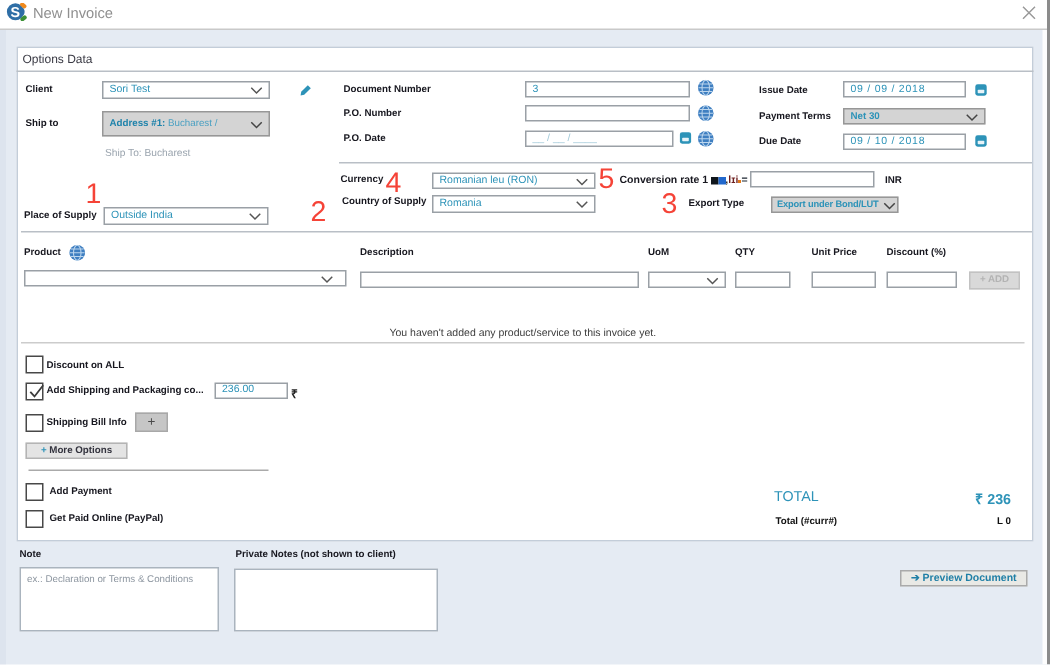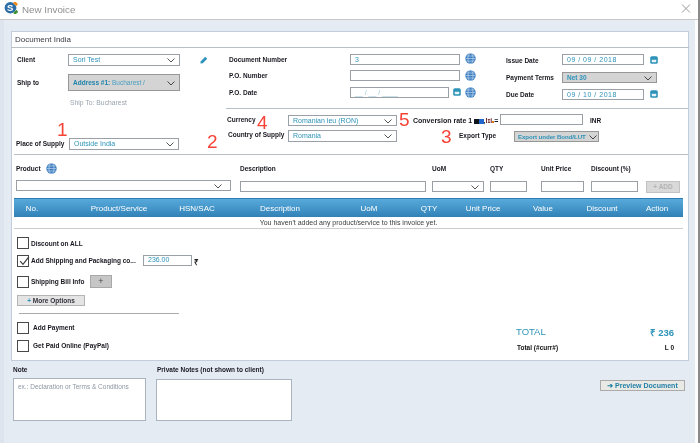--- a/index.html
+++ b/index.html
@@ -28,21 +28,21 @@
 <svg class="abs" style="left:681px;top:4px" width="10" height="9" viewBox="0 0 10 9">
  <path d="M1 0.5 L9 8.5 M9 0.5 L1 8.5" stroke="#9a9a9a" stroke-width="1" fill="none"></path>
 </svg>
 
 <div class="abs" style="left:695px;top:20px;width:4px;height:423px;background:#fdfdfd"></div>
 <div class="abs" style="left:698px;top:0;width:2px;height:443px;background:#8b8b8b"></div>
 
 <div class="abs" style="left:0;top:20px;width:4px;height:423px;background:#dde4ee"></div>
 
 <div class="abs" style="left:11px;top:31px;width:678px;height:330px;background:#fff;border:1px solid #c3cdd9;box-sizing:border-box"></div>
-<div class="abs" style="left:15px;top:35px;font-size:8px;color:#3a3a44">Document India</div>
+<div class="abs" style="left:15px;top:35px;font-size:8px;color:#3a3a44">Options Data</div>
 <div class="hl" style="left:11px;top:47px;width:678px"></div>
 
 <div class="lbl" style="left:17px;top:56px">Client</div>
 <div class="inp" style="left:68px;top:54px;width:112px;height:12px;line-height:10px">
       <span>Sori Test</span>
  <svg class="chev" style="top:3px" width="8" height="5" viewBox="0 0 8 5">
         <path d="M0.5 0.5 L4 4 L7.5 0.5" stroke="#555" fill="none"></path>
       </svg>
     </div>
 <div class="lbl" style="left:17px;top:79px">Ship to</div>
@@ -189,32 +189,20 @@
       <span></span>
     </div>
 <div class="inp" style="left:541px;top:181px;width:43px;height:11px">
       <span></span>
     </div>
 <div class="inp" style="left:591px;top:181px;width:47px;height:11px">
       <span></span>
     </div>
 <div class="abs" style="left:646px;top:181px;width:34px;height:12px;background:#d9d9d9;border:1px solid #c2c2c2;box-sizing:border-box;font-size:6.5px;color:#b3b3b3;text-align:center;line-height:10px;font-weight:bold">+ ADD</div>
 
-<div class="abs" style="left:14px;top:198px;width:669px;height:19px;background:linear-gradient(#58aadb,#2f7fb5);border-top:1px solid #2d7cb2">
- <div class="th" style="left:18px">No.</div>
- <div class="th" style="left:105px">Product/Service</div>
- <div class="th" style="left:183px">HSN/SAC</div>
- <div class="th" style="left:266px">Description</div>
- <div class="th" style="left:355px">UoM</div>
- <div class="th" style="left:415px">QTY</div>
- <div class="th" style="left:469px">Unit Price</div>
- <div class="th" style="left:529px">Value</div>
- <div class="th" style="left:588px">Discount</div>
- <div class="th" style="left:643px">Action</div>
-</div>
 <div class="abs" style="left:14px;top:217px;width:669px;height:11px;background:#fff;border-bottom:1px solid #ccc;text-align:center;font-size:7px;color:#3c3c3c;line-height:11px">You haven't added any product/service to this invoice yet.</div>
 
 <div class="cb" style="left:17px;top:237px"></div>
 <div class="lbl" style="left:31px;top:240px">Discount on ALL</div>
 
 <div class="cb" style="left:17px;top:255px"></div>
 <svg class="abs" style="left:18px;top:255px" width="12" height="12" viewBox="0 0 12 12">
       <path d="M2.2 6.2 L5 9.3 L10.8 1.8" stroke="#3c3c3c" stroke-width="1.2" fill="none"></path>
     </svg>
 <div class="lbl" style="left:31px;top:257px">Add Shipping and Packaging co...</div>

